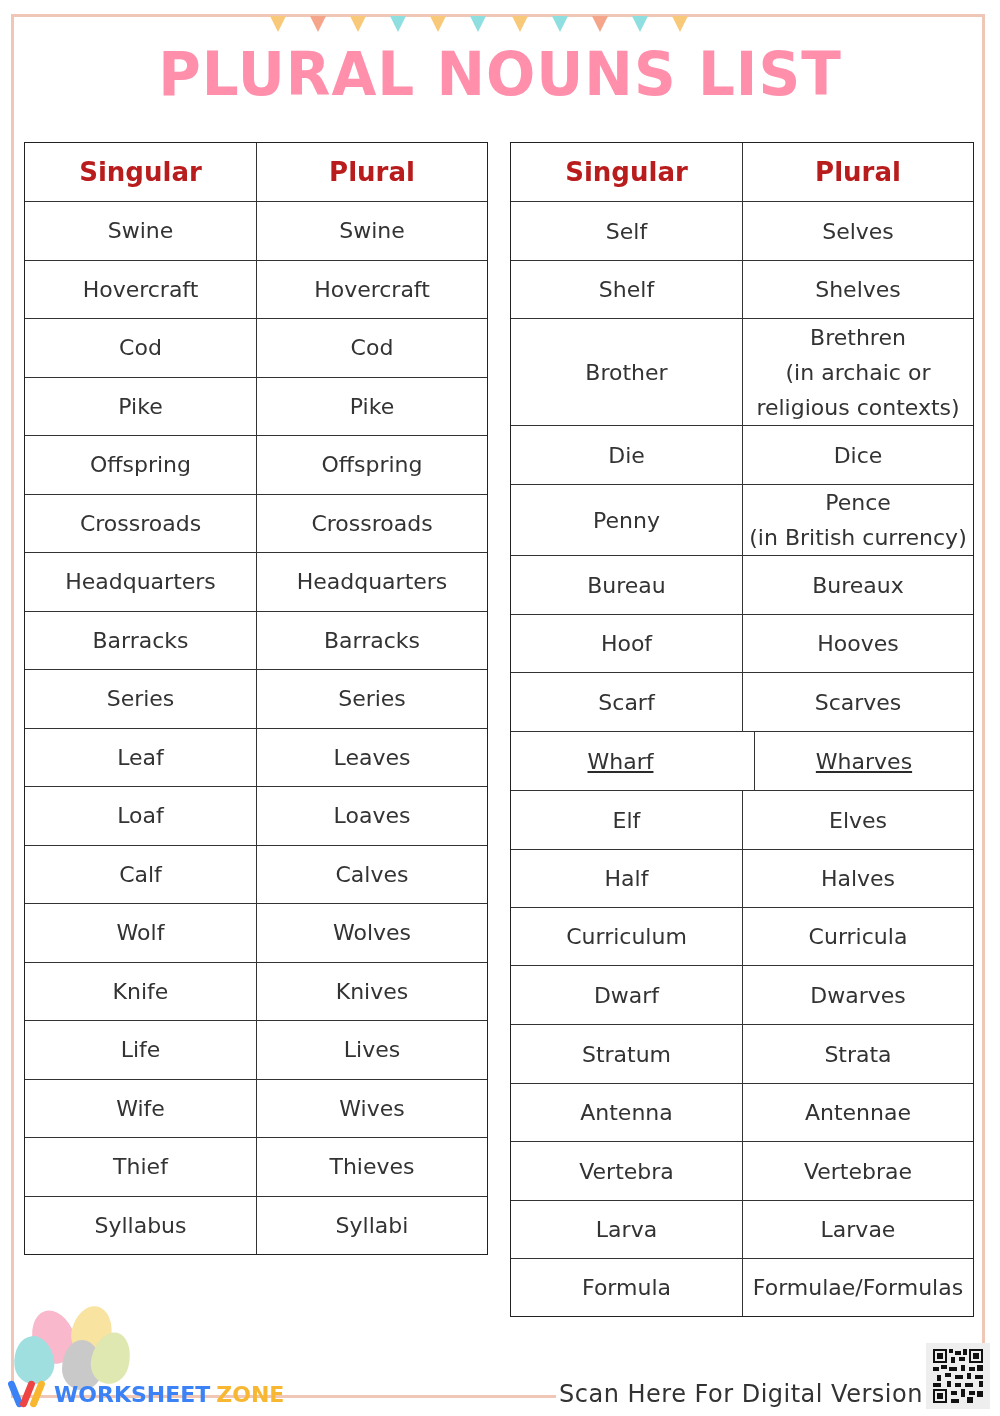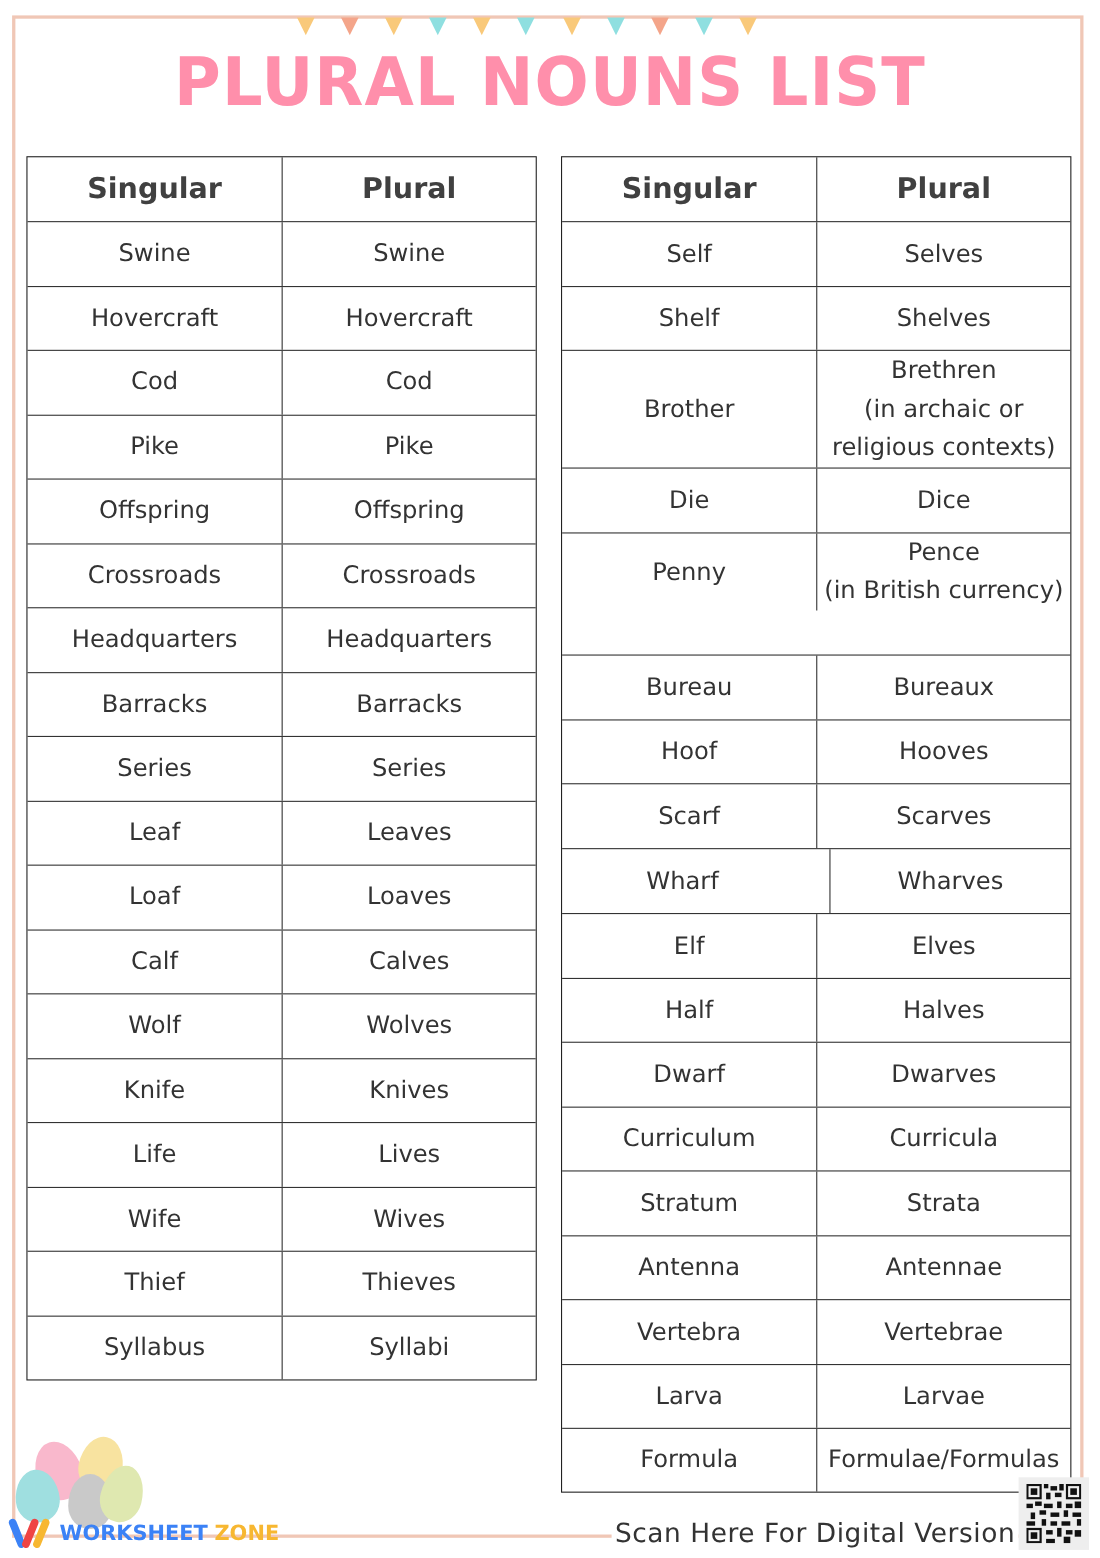--- a/index.html
+++ b/index.html
@@ -18,27 +18,27 @@
            font-family: "DejaVu Sans", sans-serif; font-weight: bold; font-size: 58px;
            color: #ff8fab; letter-spacing: 1px; transform: scaleY(1.05); }
 
   .tbl { position: absolute; border: 1.5px solid #222; box-sizing: border-box; }
   .row { display: flex; border-top: 1.5px solid #333; box-sizing: border-box; }
   .row.hdr { border-top: none; }
   .cell { flex: 1 1 50%; display: flex; align-items: center; justify-content: center;
           text-align: center; font-size: 22px; line-height: 35px; color: #333;
           box-sizing: border-box; padding: 0 4px; }
   .cell + .cell { border-left: 1.5px solid #333; text-align: center; }
-  .hdr .cell { font-weight: bold; font-size: 26px; color: #404040; }
+  .hdr .cell { font-weight: bold; font-size: 26px; color: #b91c1c; }
 
   .logo { position: absolute; left: 10px; top: 1310px; width: 260px; height: 100px; }
   .eggs { position: absolute; left: 4px; top: 0; width: 130px; height: 80px; }
   .egg { position: absolute; border-radius: 50% 50% 48% 48% / 58% 58% 42% 42%; }
   .logo-text { position: absolute; left: 0; top: 70px; display: flex; align-items: center;
-               font-weight: bold; font-size: 19px; }
+               font-weight: bold; font-size: 22px; }
   .wmark { width: 40px; height: 28px; position: relative; margin-right: 4px; }
   .wmark span { position: absolute; width: 7px; height: 28px; border-radius: 4px; bottom: 0; }
   .lt-ws { color: #3b82f6; }
   .lt-zone { color: #f7b731; margin-left: 6px; }
 
   .scan-text { position: absolute; left: 556px; top: 1380px; font-size: 24px; color: #333;
                background: #fff; padding: 0 3px; letter-spacing: 0.5px; }
   .qr { position: absolute; left: 926px; top: 1343px; width: 64px; height: 66px; background: #eeeeee; }
   .qr-inner { position: absolute; left: 7px; top: 6px; width: 50px; height: 54px; }
 </style>
@@ -166,51 +166,51 @@
       </div>
       <div class="row" style="height: 59px;">
         <div class="cell" style="white-space: pre-line;">Die</div>
         <div class="cell" style="white-space: pre-line;">Dice</div>
       </div>
       <div class="row" style="height: 71px;">
         <div class="cell" style="white-space: pre-line;">Penny</div>
         <div class="cell" style="white-space: pre-line;">Pence
 (in British currency)</div>
       </div>
-      <div class="row" style="height: 59px; margin-top: 40px;">
+      <div class="row" style="height: 59px;">
         <div class="cell" style="white-space: pre-line;">Bureau</div>
         <div class="cell" style="white-space: pre-line;">Bureaux</div>
       </div>
       <div class="row" style="height: 58px;">
         <div class="cell" style="white-space: pre-line;">Hoof</div>
         <div class="cell" style="white-space: pre-line;">Hooves</div>
       </div>
       <div class="row" style="height: 59px;">
         <div class="cell" style="white-space: pre-line;">Scarf</div>
         <div class="cell" style="white-space: pre-line;">Scarves</div>
       </div>
-      <div class="row" style="height: 59px;">
+      <div class="row" style="height: 59px; text-decoration: underline;">
         <div class="cell" style="white-space: pre-line;">Wharf</div>
         <div class="cell" style="white-space: pre-line; margin-left: 24px;">Wharves</div>
       </div>
       <div class="row" style="height: 59px;">
         <div class="cell" style="white-space: pre-line;">Elf</div>
         <div class="cell" style="white-space: pre-line;">Elves</div>
       </div>
       <div class="row" style="height: 58px;">
         <div class="cell" style="white-space: pre-line;">Half</div>
         <div class="cell" style="white-space: pre-line;">Halves</div>
       </div>
+      <div class="row" style="height: 58px;">
+        <div class="cell" style="white-space: pre-line;">Curriculum</div>
+        <div class="cell" style="white-space: pre-line;">Curricula</div>
+      </div>
       <div class="row" style="height: 59px;">
         <div class="cell" style="white-space: pre-line;">Dwarf</div>
         <div class="cell" style="white-space: pre-line;">Dwarves</div>
-      </div>
-      <div class="row" style="height: 58px;">
-        <div class="cell" style="white-space: pre-line;">Curriculum</div>
-        <div class="cell" style="white-space: pre-line;">Curricula</div>
       </div>
       <div class="row" style="height: 59px;">
         <div class="cell" style="white-space: pre-line;">Stratum</div>
         <div class="cell" style="white-space: pre-line;">Strata</div>
       </div>
       <div class="row" style="height: 58px;">
         <div class="cell" style="white-space: pre-line;">Antenna</div>
         <div class="cell" style="white-space: pre-line;">Antennae</div>
       </div>
       <div class="row" style="height: 59px;">

